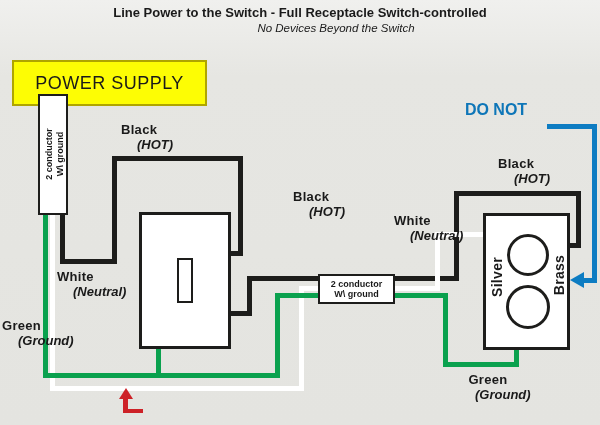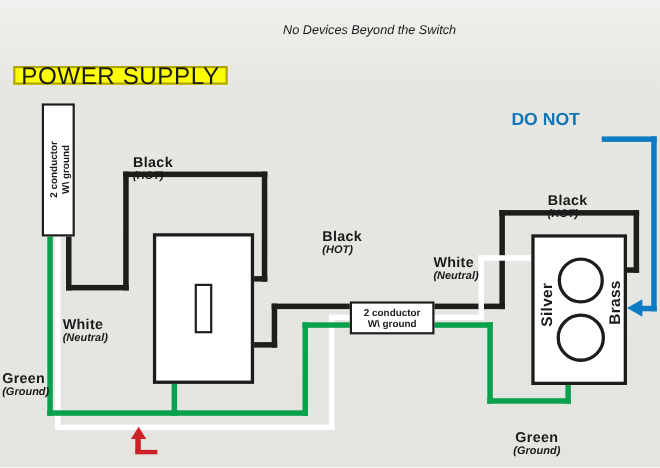--- a/index.html
+++ b/index.html
@@ -17,27 +17,27 @@
   
   .cbox { position:absolute; background:#ffffff; border:3px solid #1d1d1b; box-sizing:border-box; z-index:2; }
   .cablebox { position:absolute; background:#ffffff; border:2px solid #1d1d1b; box-sizing:border-box; z-index:3; }
   .toggle { position:absolute; background:#ffffff; border:2px solid #1d1d1b; box-sizing:border-box; z-index:3; }
   .hole { position:absolute; background:#ffffff; border:3px solid #1d1d1b; border-radius:50%; box-sizing:border-box; z-index:3; }
   
   .title { position:absolute; top:5px; left:0; width:100%; text-align:center;
            font-size:13px; font-weight:bold; z-index:4; }
   .subtitle { position:absolute; top:22px; left:0; width:100%; text-align:center;
            font-size:11.5px; font-weight:normal; font-style:italic; z-index:4;margin-left:36px; }
-  .ps { position:absolute; left:12px; top:60px; width:195px; height:17px;
+  .ps { position:absolute; left:12px; top:60px; width:195px; height:46px;
         background:#fdfd04; border:2px solid #afa500; box-sizing:border-box;
         display:flex; align-items:center; justify-content:center;
-        font-size:22px; letter-spacing:0.5px; z-index:3; }
+        font-size:18px; letter-spacing:0.5px; z-index:3; }
   .wlabel { position:absolute; z-index:4; line-height:1; }
-  .wlabel .name { display:block; font-size:13px; font-weight:bold; letter-spacing:0.3px;margin-top:18px; }
-  .wlabel .detail { display:block; font-size:10px; font-weight:bold; font-style:italic; margin-top:2px; }
+  .wlabel .name { display:block; font-size:13px; font-weight:bold; letter-spacing:0.3px; }
+  .wlabel .detail { display:block; font-size:13px; font-weight:bold; font-style:italic; margin-top:2px;margin-left:16px; }
   .vtext { position:absolute; transform:translate(-50%,-50%) rotate(-90deg);
            white-space:nowrap; z-index:4; }
   .cable-text { font-size:9px; font-weight:bold; text-align:center; line-height:10.5px; }
   .term-text { font-size:14px; font-weight:bold; letter-spacing:0.3px; }
   .cablebox.mid { display:flex; align-items:center; justify-content:center; }
   .donot { position:absolute; left:444px; top:102px; width:104px; text-align:center;
            color:#0e76b8; font-weight:bold; font-size:16px; line-height:15px; z-index:4; }
   .splice-label { position:absolute; left:148px; top:407px; color:#cd2127;
            font-weight:bold; font-size:18px; z-index:4;margin-top:40px; }
   
@@ -46,20 +46,21 @@
            border-right:14px solid #0d7cc2; }
   .arrow-up { position:absolute; width:0; height:0; z-index:4;
            border-left:7px solid transparent; border-right:7px solid transparent;
            border-bottom:11px solid #cd2127; }
 </style>
 </head>
 <body>
 
 <div class="canvas">
 
+  <div class="title">Line Power to the Switch - Full Receptacle Switch-controlled</div>
   <div class="subtitle">No Devices Beyond the Switch</div>
 
   <div class="wire black" style="left:60px;top:210px;width:5px;height:54px;"></div>
   <div class="wire black" style="left:60px;top:259px;width:57px;height:5px;"></div>
   <div class="wire black" style="left:112px;top:156px;width:5px;height:108px;"></div>
   <div class="wire black" style="left:112px;top:156px;width:131px;height:5px;"></div>
   <div class="wire black" style="left:238px;top:156px;width:5px;height:100px;"></div>
   <div class="wire black" style="left:228px;top:251px;width:15px;height:5px;"></div>
 
   <div class="wire black" style="left:228px;top:311px;width:24px;height:5px;"></div>

